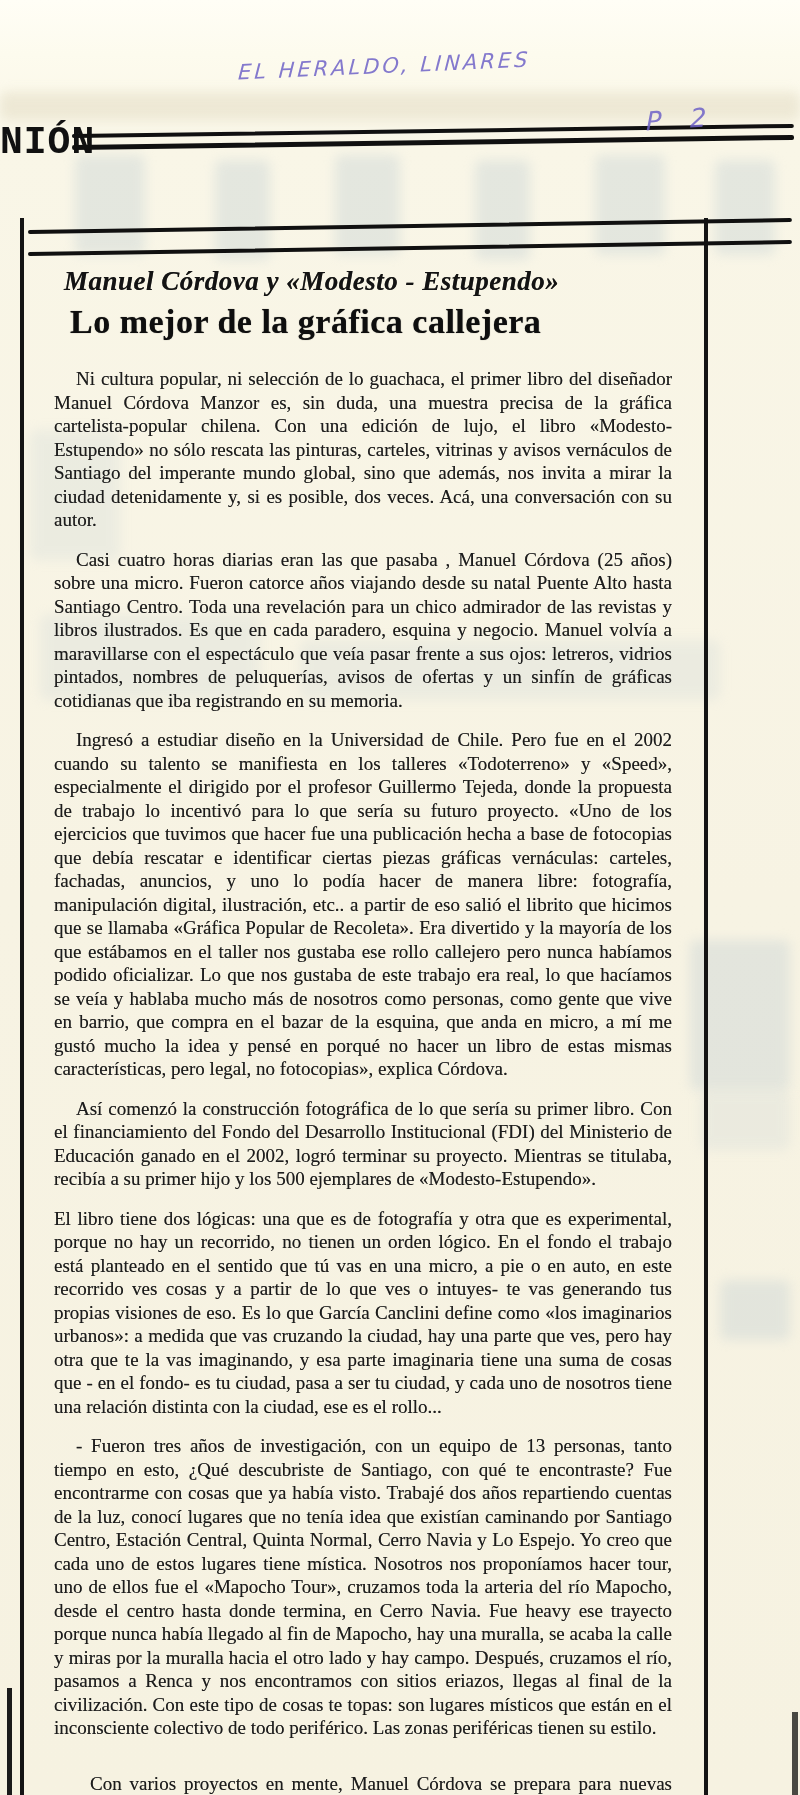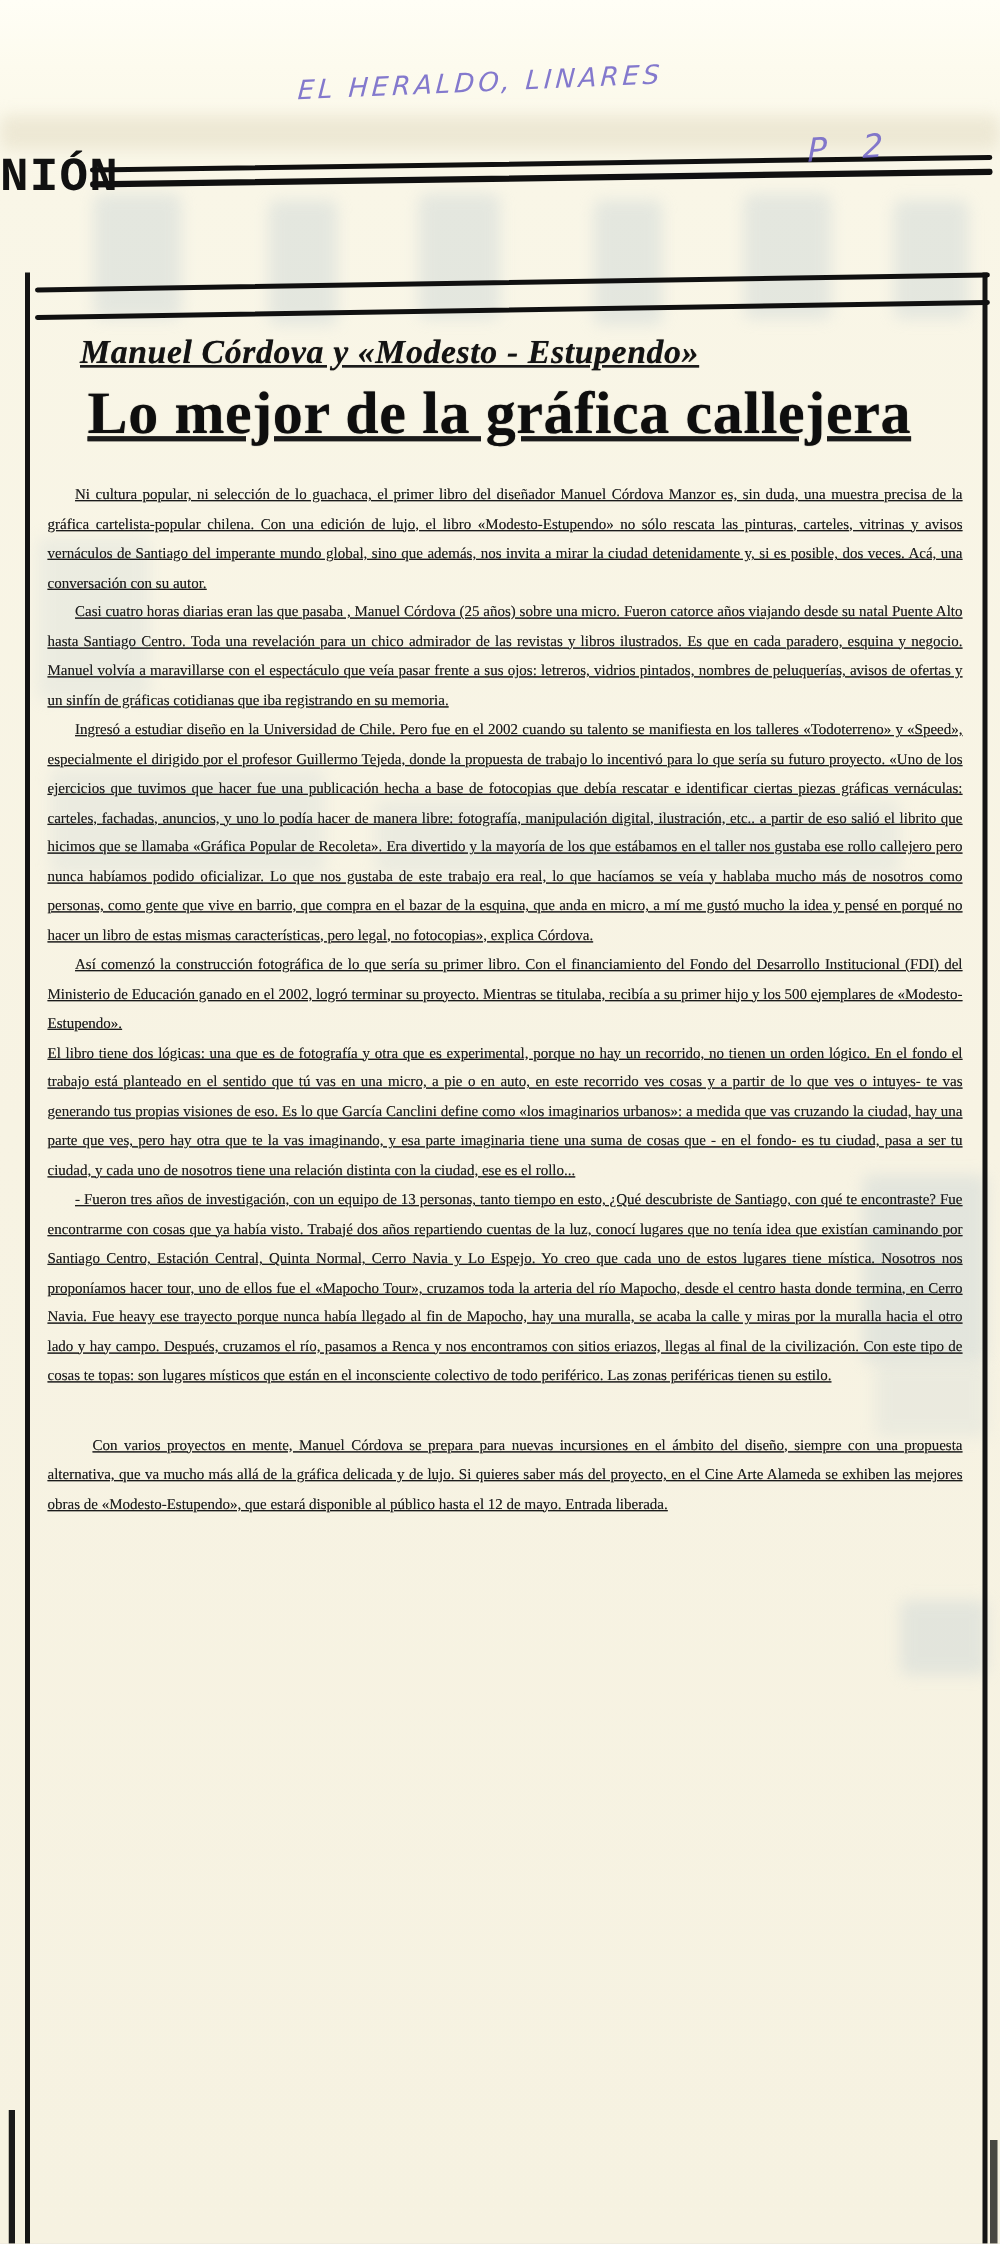--- a/index.html
+++ b/index.html
@@ -93,51 +93,50 @@
     transform-origin: left center;
     z-index: 2;
     border-radius: 2px;
   }
   .rule-1 { top: 230px; }
   .rule-2 { top: 252px; }
 
   .article-box {
     position: absolute;
     left: 20px; top: 218px;
-    width: 770px;
+    width: 688px;
     height: 1577px;
     border-left: 4px solid #141414;
     border-right: 4px solid #141414;
     box-sizing: border-box;
     padding: 48px 16px 0 14px;
     z-index: 1;
-    text-decoration: underline;
   }
 
   .kicker {
     margin: 0 0 6px 26px;
     font-size: 27px;
     font-weight: bold;
     font-style: italic;
     letter-spacing: 0.5px;
     color: #131313;
     text-shadow: 0 0 0.6px rgba(20,20,20,0.65);
   }
   .headline {
     margin: 2px 0 26px 32px;
-    font-size: 48px;
+    font-size: 34px;
     font-weight: bold;
     letter-spacing: 0.5px;
     color: #0e0e0e;
     text-shadow: 0 0 0.8px rgba(15,15,15,0.7);
   }
 
   .body-copy p {
-    margin: 0;
-    font-size: 12px;
+    margin: 16px;
+    font-size: 19px;
     line-height: 23.5px;
     text-align: justify;
     text-indent: 22px;
     color: #1c1c1c;
     text-shadow: 0 0 0.5px rgba(25,25,25,0.55);
   }
   .body-copy p.no-indent { text-indent: 0; }
   .body-copy p.question {
     font-weight: bold;
     letter-spacing: 2.2px;

